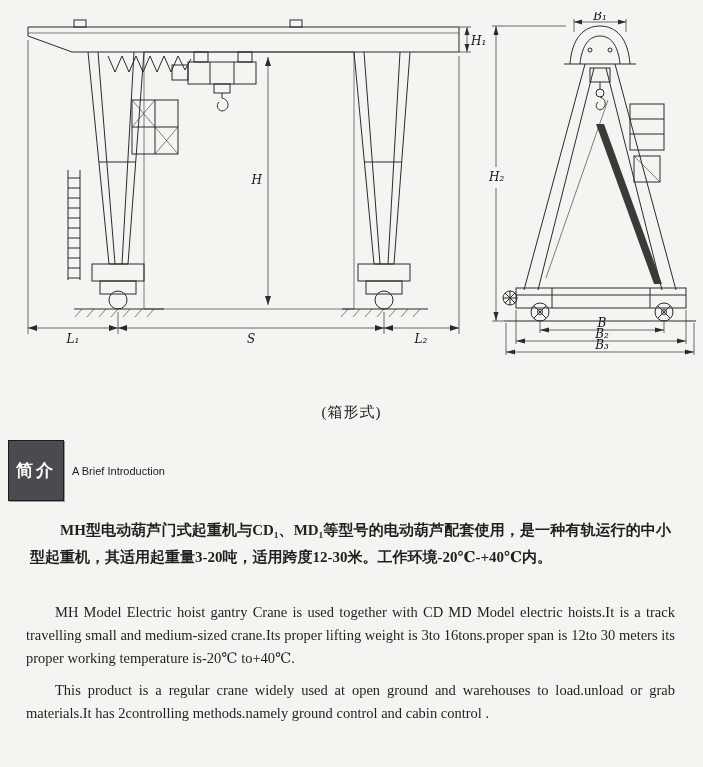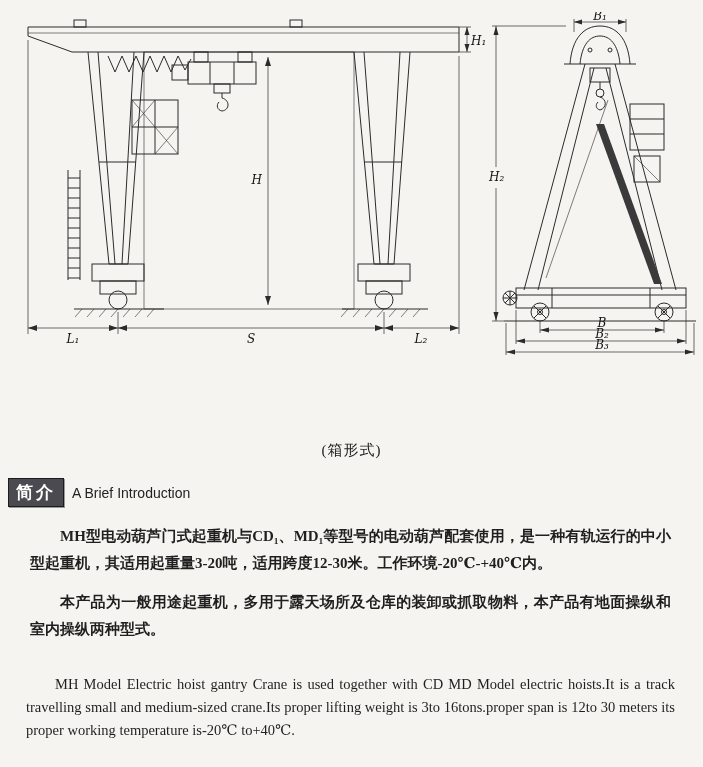--- a/index.html
+++ b/index.html
@@ -17,30 +17,30 @@
   .ln, .ln * { stroke: #2b2b2b; stroke-width: 1; fill: none; }
   .thin, .thin * { stroke: #2b2b2b; stroke-width: 0.6; fill: none; }
   .dim, .dim * { stroke: #2b2b2b; stroke-width: 0.7; fill: none; }
   .dim .arr, .arr { fill: #2b2b2b; stroke: none; }
   .solid { fill: #3a3a3a; stroke: none; }
   .dim text, text.dimlabel {
     stroke: none; fill: #141414;
     font-family: "DejaVu Serif", serif; font-style: italic; font-size: 12px;
   }
 
-  .caption { margin-top: 77px; text-align: center; font-size: 15px; letter-spacing: 1px; }
+  .caption { margin-top: 39px; text-align: center; font-size: 15px; letter-spacing: 1px; }
 
   .section-header { margin: 18px 0 0 8px; display: flex; align-items: center; gap: 8px; }
   .badge {
     display: inline-block; background: #4a4a50; color: #ffffff;
-    border: 1px solid #1c1c1c; padding: 2px 7px;
+    border: 1px solid #1c1c1c; padding: 18px 7px;
     font-size: 17px; font-weight: 700; letter-spacing: 3px;
     box-shadow: 1px 1px 0 #9a9a9a;
   }
-  .section-title { font-family: "Liberation Sans", sans-serif; font-size: 14px; color: #222; }
+  .section-title { font-family: "Liberation Sans", sans-serif; font-size: 11px; color: #222; }
 
   .cn-text { margin: 16px 20px 0 18px; font-size: 15px; font-weight: 700; line-height: 1.8; text-align: justify; }
   .cn-text p { margin: 12px; text-indent: 2em; }
 
   .en-text { margin: 30px 20px 0 18px; font-size: 14.5px; line-height: 1.6; text-align: justify; }
   .en-text p { margin: 8px; text-indent: 2em; }
 </style>
 </head>
 <body>
 
@@ -238,20 +238,20 @@
 
   <div class="caption">(箱形式)</div>
 
   <div class="section-header">
     <span class="badge">简介</span>
     <span class="section-title">A Brief Introduction</span>
   </div>
 
   <div class="cn-text">
     <p>MH型电动葫芦门式起重机与CD₁、MD₁等型号的电动葫芦配套使用，是一种有轨运行的中小型起重机，其适用起重量3-20吨，适用跨度12-30米。工作环境-20℃-+40℃内。</p>
-    <p>本产品为一般用途起重机，多用于露天场所及仓库的装卸或抓取物料，本产品有地面操纵和室内操纵两种型式。</p>
   </div>
 
   <div class="en-text">
     <p>MH Model Electric hoist gantry Crane is used together with CD MD Model electric hoists.It is a track travelling small and medium-sized crane.Its proper lifting weight is 3to 16tons.proper span is 12to 30 meters its proper working temperature is-20℃ to+40℃.</p>
+    <p>This product is a regular crane widely used at open ground and warehouses to load.unload or grab materials.It has 2controlling methods.namely ground control and cabin control .</p>
   </div>
 
 </div>
 
 </body></html>

